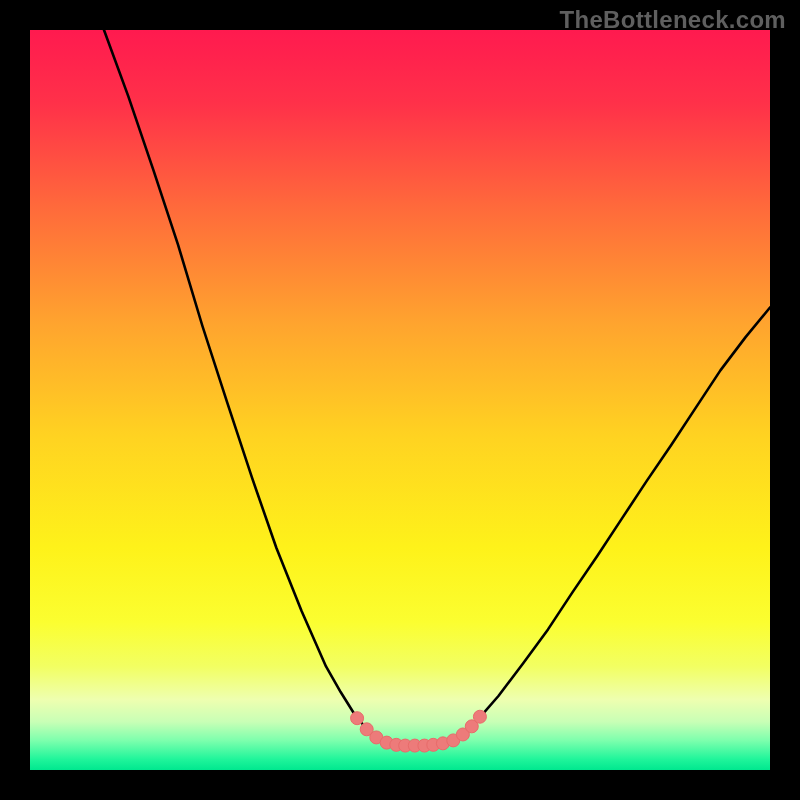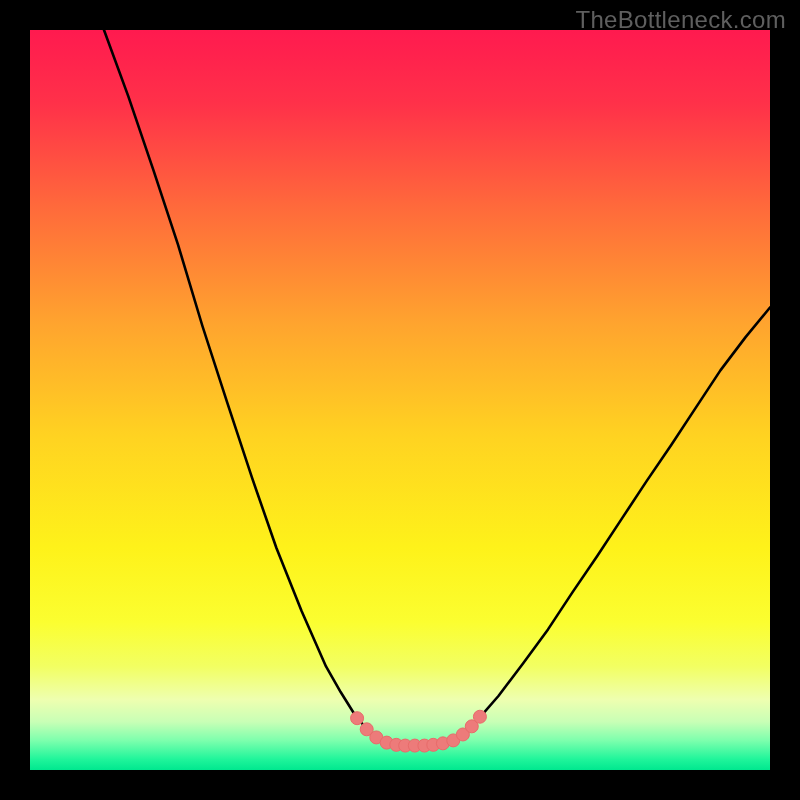--- a/index.html
+++ b/index.html
@@ -24,21 +24,21 @@
     width: 740px;
     height: 740px;
     overflow: hidden;
   }
   .watermark {
     position: absolute;
     top: 6px;
     right: 14px;
     color: #5f5f5f;
     font-size: 24px;
-    font-weight: 400;
+    font-weight: 700;
     letter-spacing: 0.3px;
     pointer-events: none;
   }
   svg { display: block; }
 </style>
 </head>
 <body>
 
 <div class="frame">
   <div class="plot">

